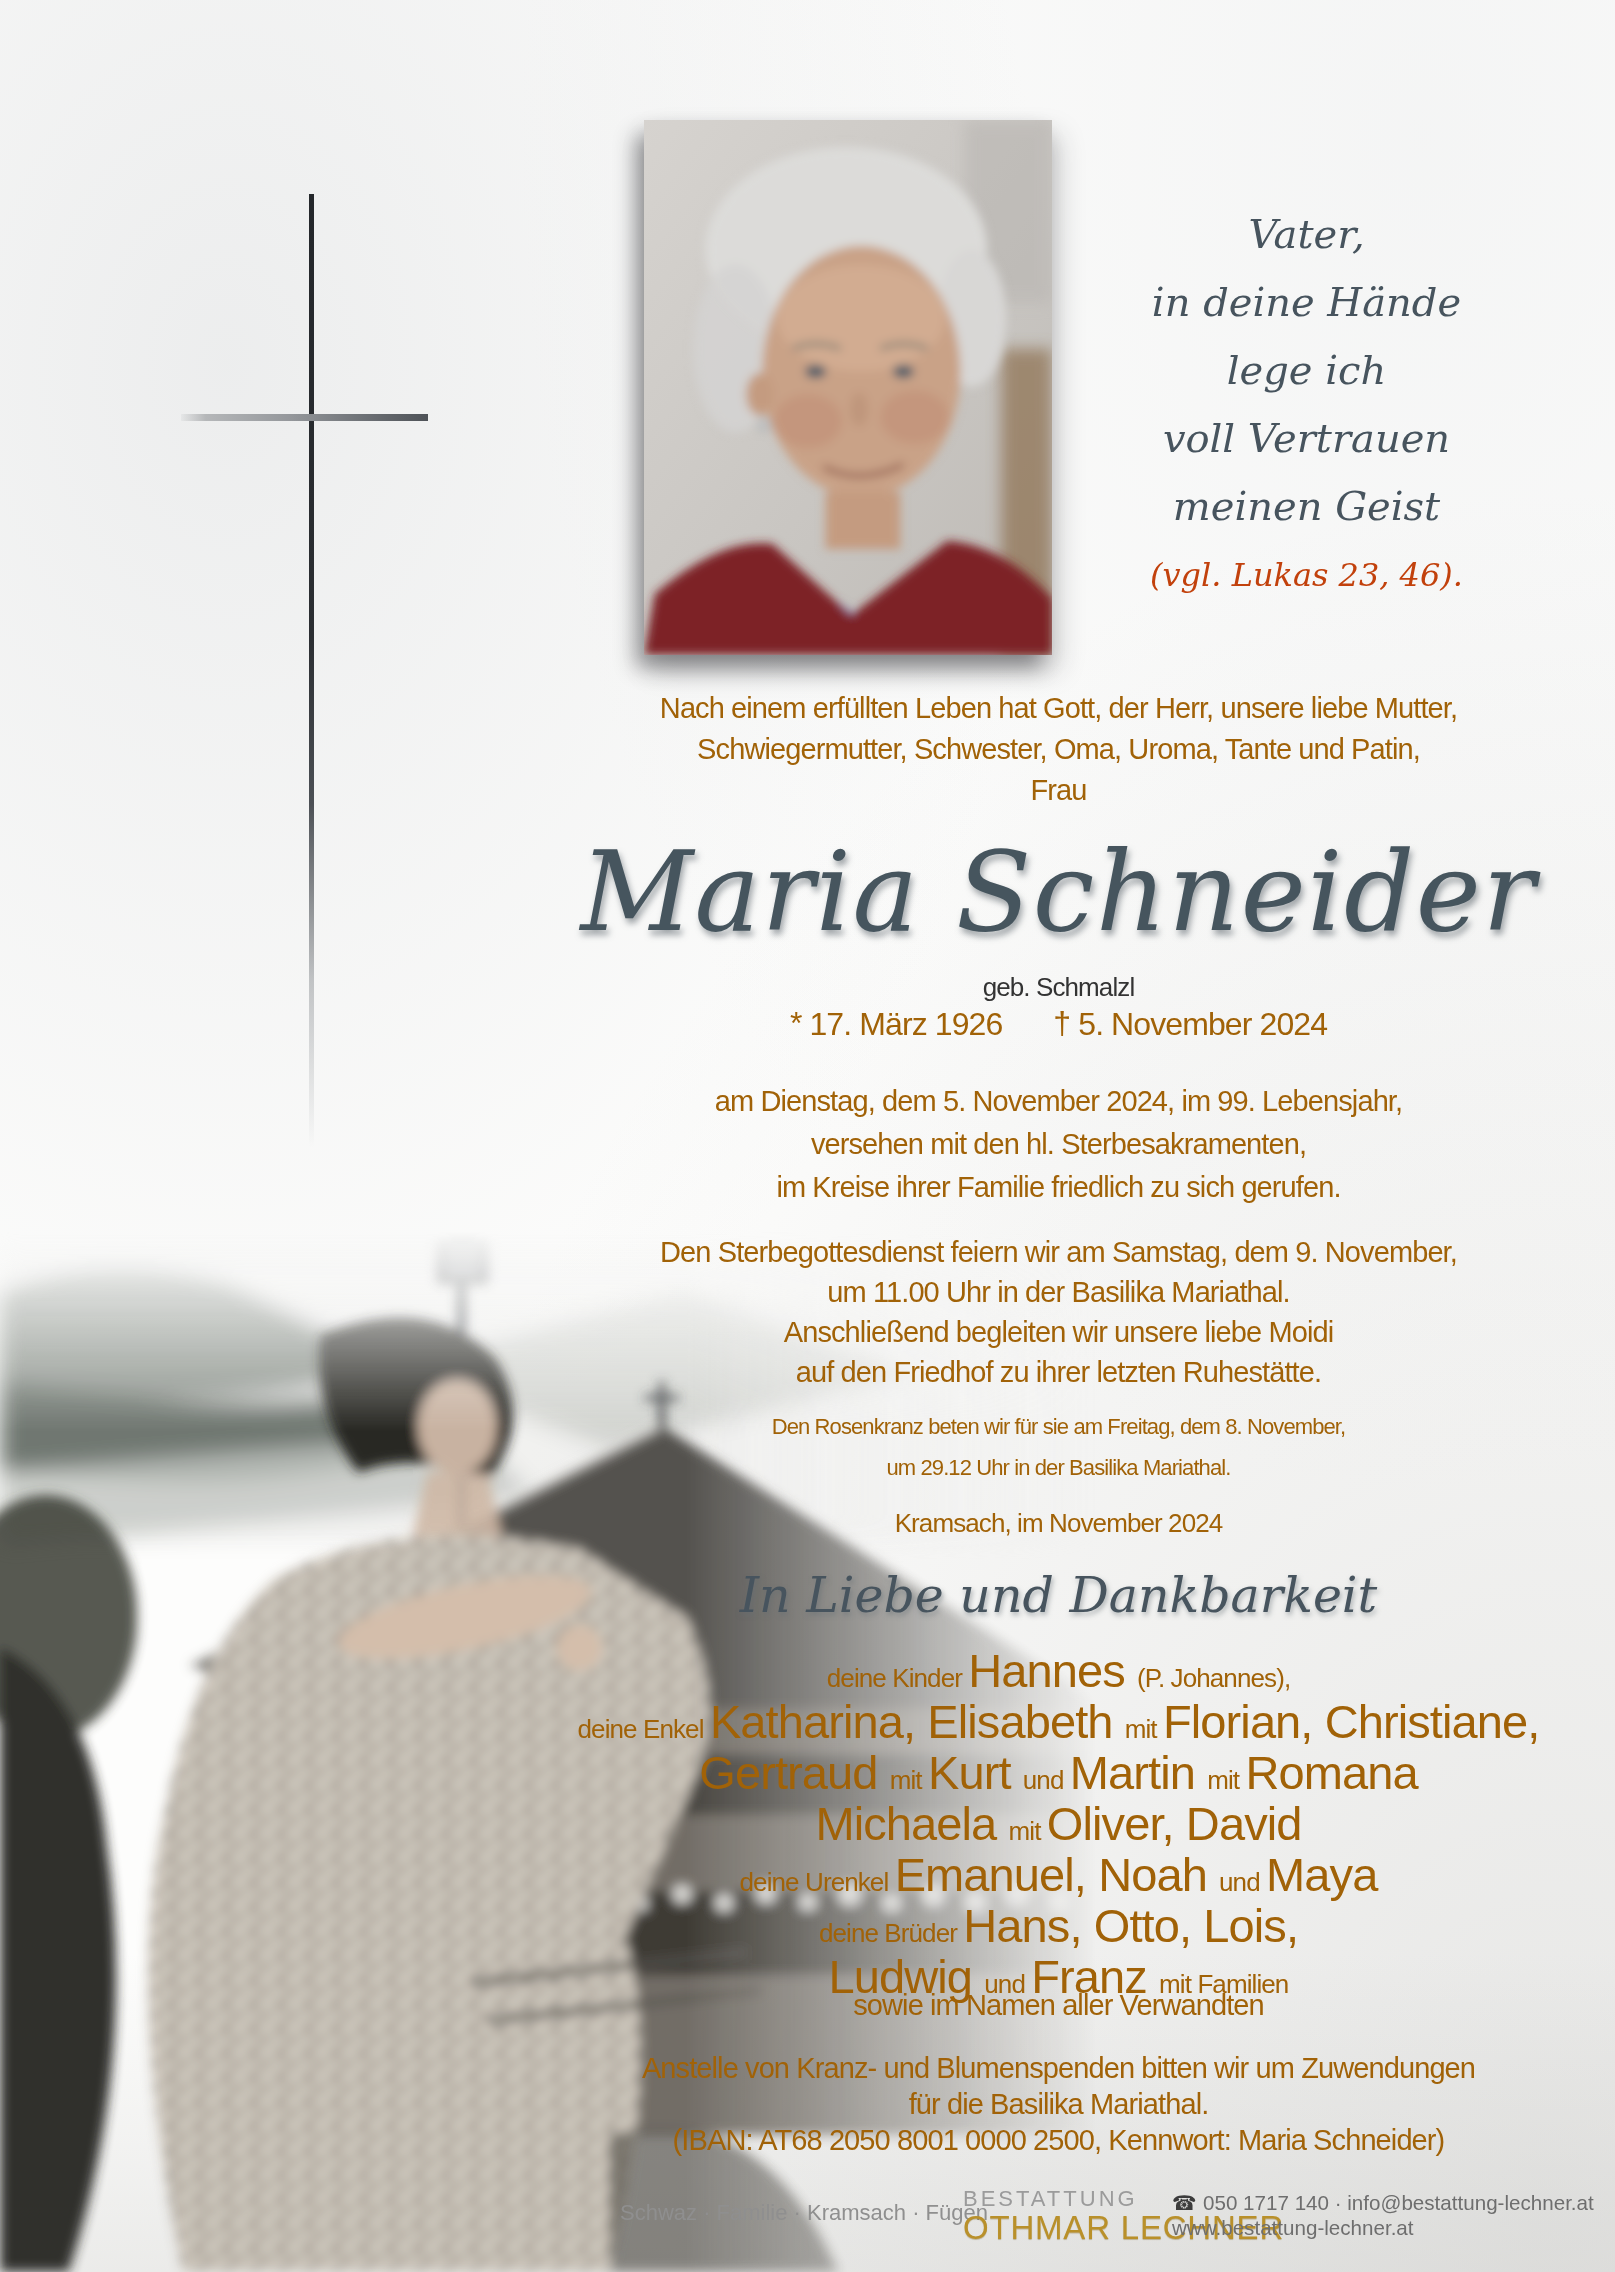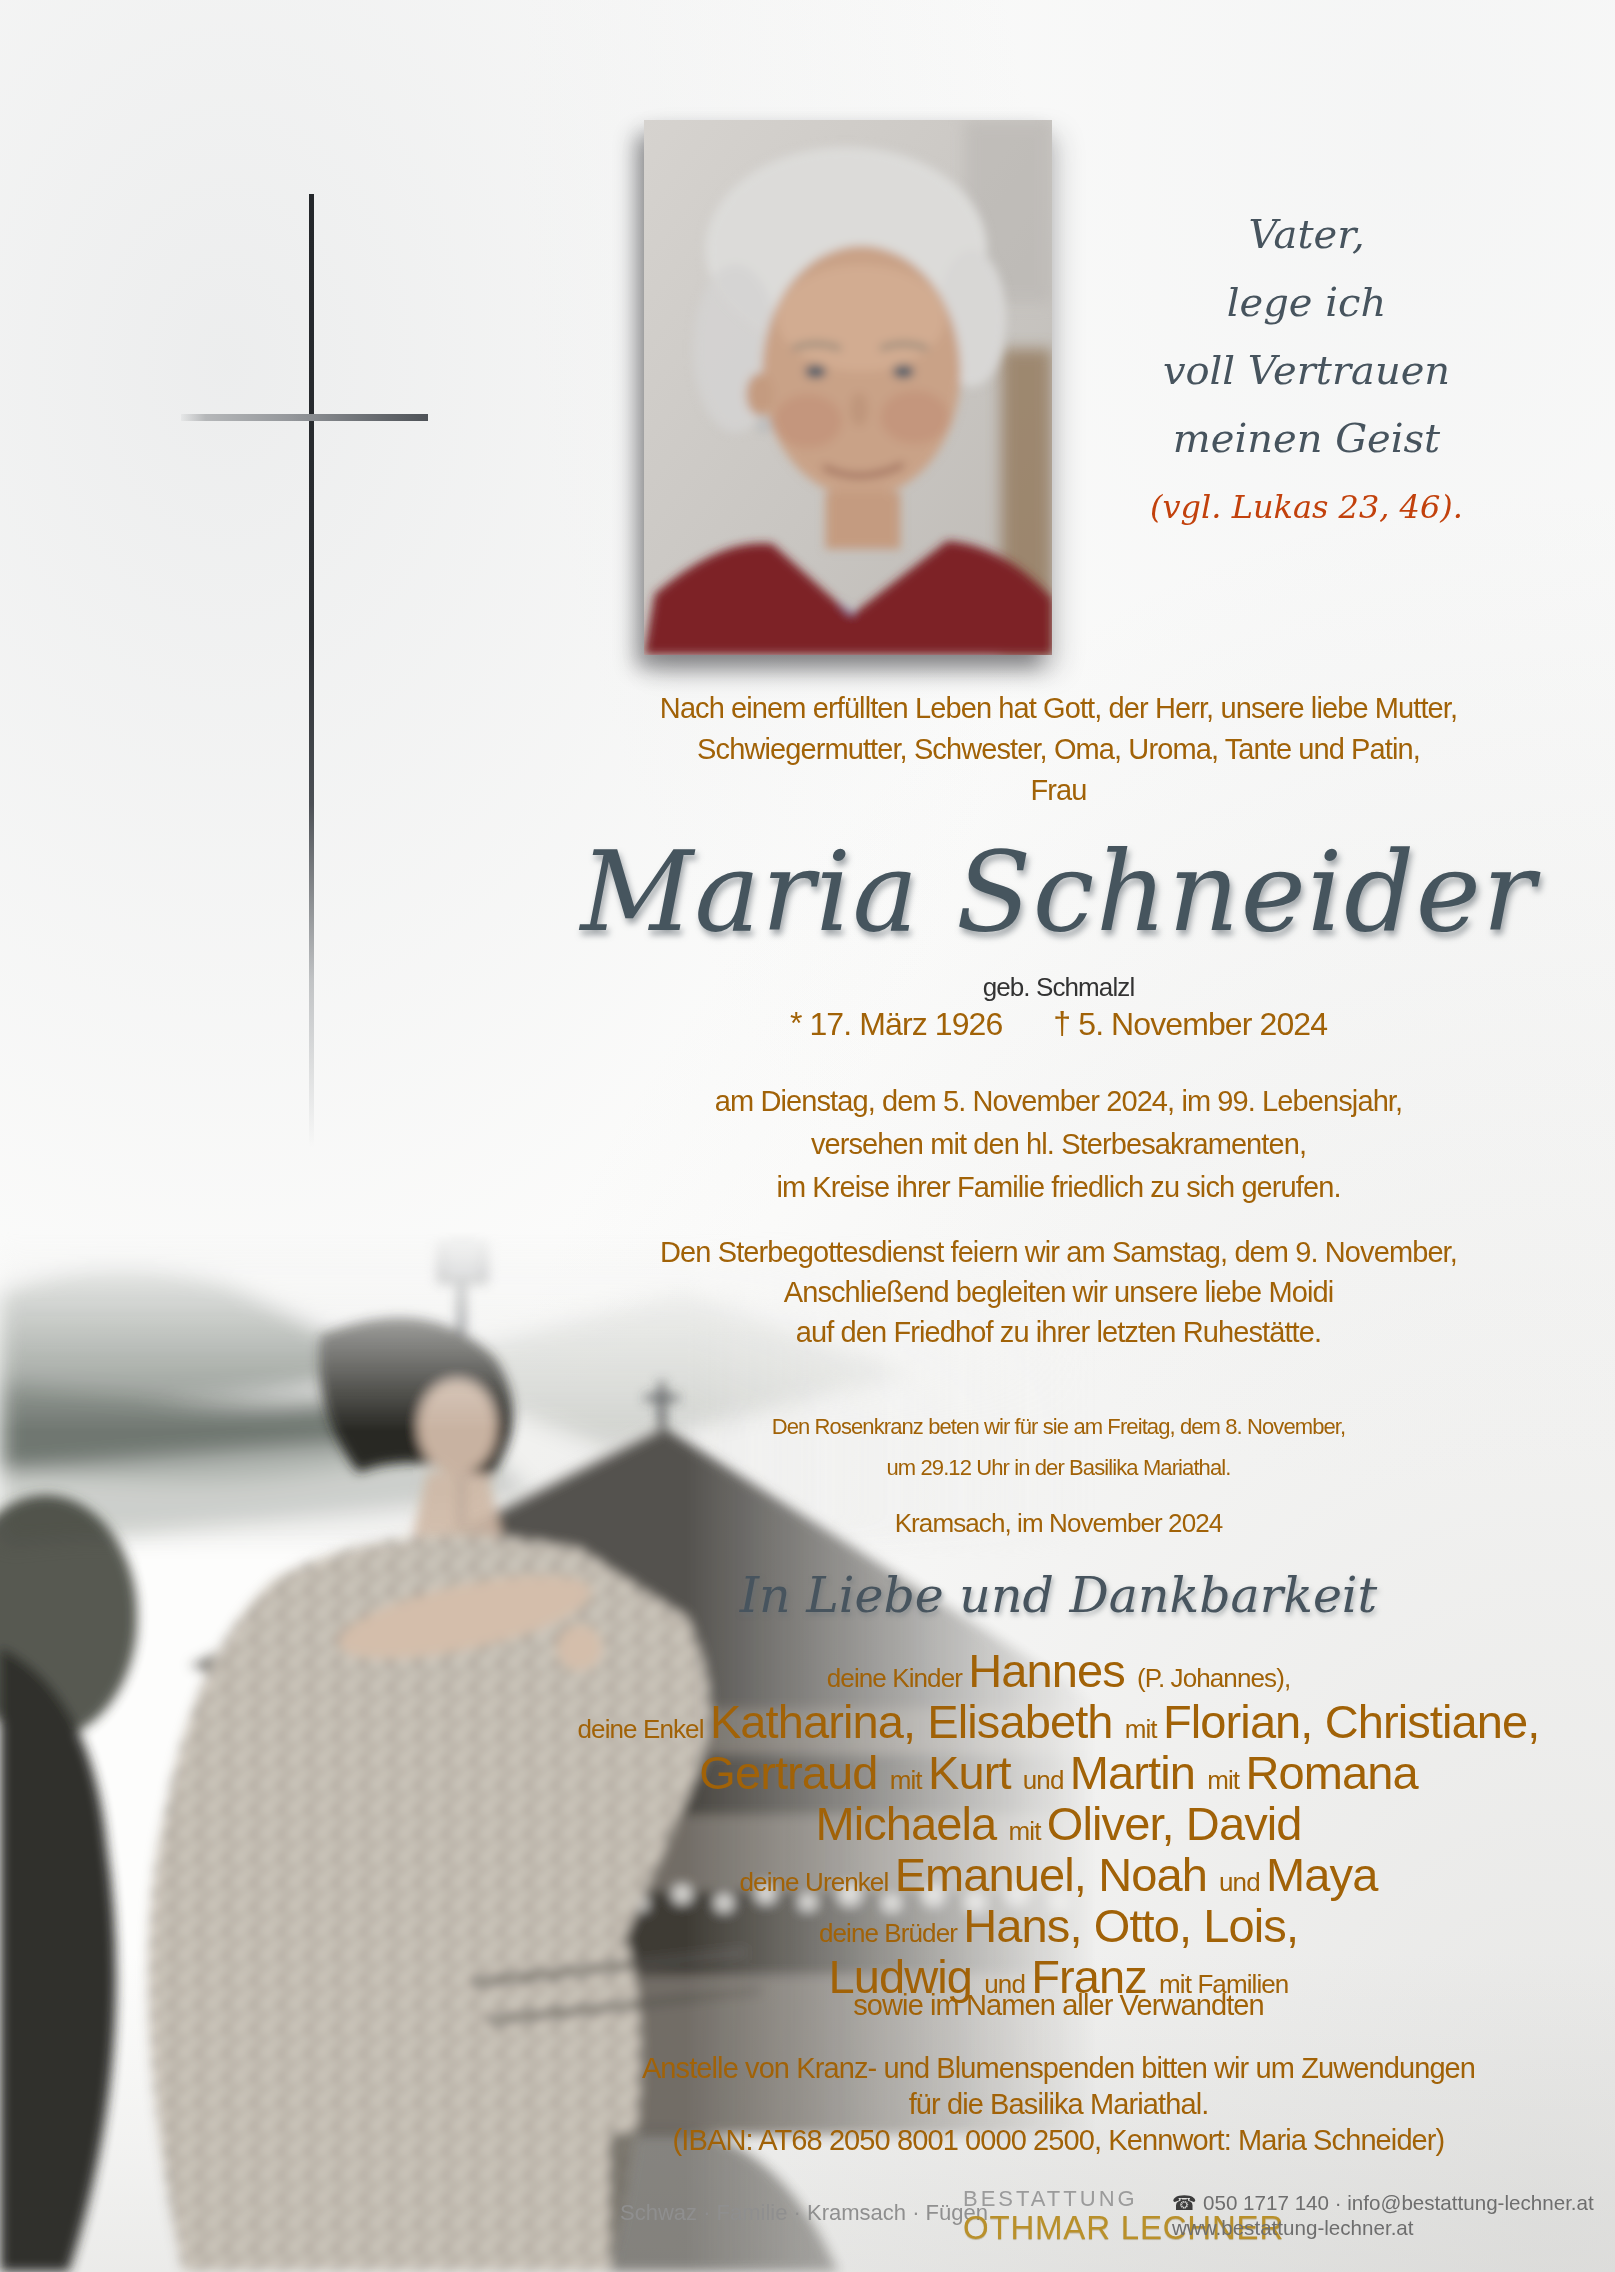--- a/index.html
+++ b/index.html
@@ -187,20 +187,21 @@
       <circle cx="158" cy="400" r="7" fill="#cfd2d4" stroke="#83868a" stroke-width="2"></circle>
       <rect x="238" y="488" width="98" height="75" fill="#c49b80"></rect>
       <path d="M145,565 L278,648 L408,558 L438,608 L292,695 L122,615 Z" fill="#a09bc4"></path>
       <path d="M0,702 L14,622 Q100,548 168,556 L272,650 L398,552 Q472,558 535,628 L535,702 Z" fill="#7d2125"></path>
     </g>
   </svg>
 </figure>
 
 <div class="quote">
   <div class="ql">Vater,</div>
+  <div class="ql">in deine Hände</div>
   <div class="ql">lege ich</div>
   <div class="ql">voll Vertrauen</div>
   <div class="ql">meinen Geist</div>
   <div class="qr">(vgl. Lukas 23, 46).</div>
 </div>
 
 <div class="txt intro">
   <div>Nach einem erfüllten Leben hat Gott, der Herr, unsere liebe Mutter,</div>
   <div>Schwiegermutter, Schwester, Oma, Uroma, Tante und Patin,</div>
   <div>Frau</div>
@@ -218,20 +219,21 @@
 </div>
 
 <div class="txt life">
   <div>am Dienstag, dem 5. November 2024, im 99. Lebensjahr,</div>
   <div>versehen mit den hl. Sterbesakramenten,</div>
   <div>im Kreise ihrer Familie friedlich zu sich gerufen.</div>
 </div>
 
 <div class="txt service">
   <div>Den Sterbegottesdienst feiern wir am Samstag, dem 9. November,</div>
+  <div>um 11.00 Uhr in der Basilika Mariathal.</div>
   <div>Anschließend begleiten wir unsere liebe Moidi</div>
   <div>auf den Friedhof zu ihrer letzten Ruhestätte.</div>
 </div>
 
 <div class="txt rosary">
   <div>Den Rosenkranz beten wir für sie am Freitag, dem 8. November,</div>
   <div>um 29.12 Uhr in der Basilika Mariathal.</div>
 </div>
 
 <div class="txt placedate">Kramsach, im November 2024</div>

